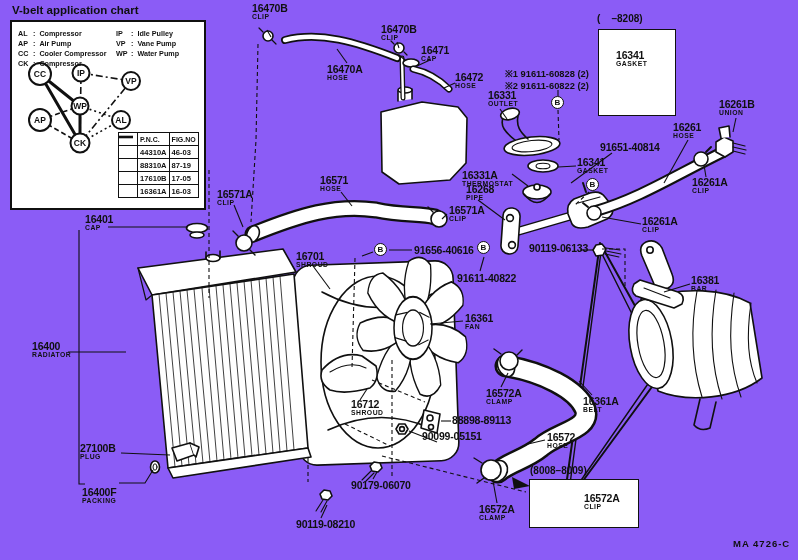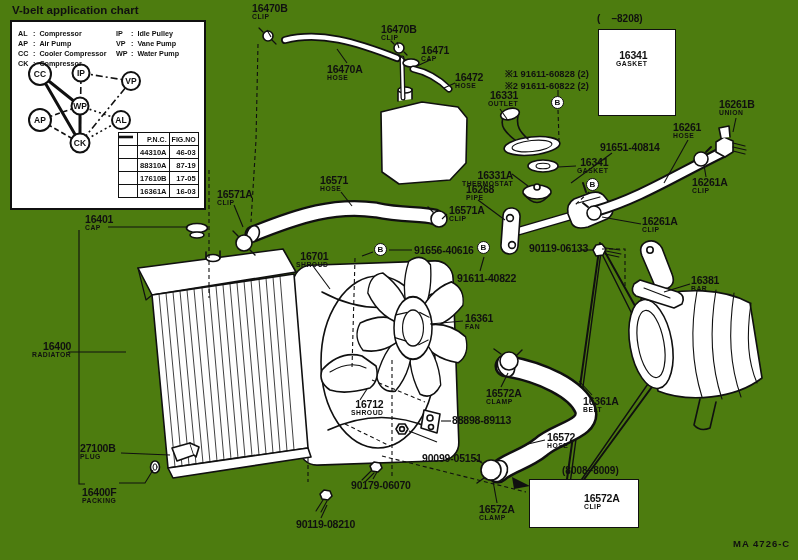--- a/index.html
+++ b/index.html
@@ -1,37 +1,37 @@
 <!DOCTYPE html>
 <html><head>
 <meta charset="utf-8">
 <style>
   html,body{margin:0;padding:0;background:#888;}
-  #stage{position:relative;width:798px;height:560px;background:#4d7c0f;overflow:hidden;
+  #stage{position:relative;width:798px;height:560px;background:#8b5cf6;overflow:hidden;
          font-family:"Liberation Sans", sans-serif;color:#101010;}
   #artwork{position:absolute;left:0;top:0;z-index:1;}
   .p{position:absolute;z-index:5;white-space:nowrap;}
-  .pnum{font:bold 10.5px/10px "Liberation Sans", sans-serif;letter-spacing:-0.2px;text-align:right;}
+  .pnum{font:bold 10.5px/10px "Liberation Sans", sans-serif;letter-spacing:-0.2px;}
   .pname{font:bold 6.8px/7px "Liberation Sans", sans-serif;letter-spacing:.5px;}
   .bmark{position:absolute;z-index:5;width:13px;height:13px;border:1.6px solid #101010;border-radius:50%;
          font:bold 8px/12px "Liberation Sans", sans-serif;text-align:center;background:#fff;box-sizing:border-box;}
   .note{position:absolute;z-index:5;font:bold 10px/12.5px "Liberation Sans", sans-serif;white-space:nowrap;}
   .note-ul{border-bottom:1.6px solid #101010;padding-bottom:2px;}
   .smallnote{font:bold 9.3px/11px "Liberation Sans", sans-serif;}
   .pbox{position:absolute;z-index:4;border:1.8px solid #101010;background:#fff;}
   
   #chart{position:absolute;left:10px;top:20px;width:192px;height:186px;border:2px solid #101010;z-index:6;background:#fff;}
   #chart-title{position:absolute;left:12px;top:3px;z-index:7;font:bold 11.5px/14px "Liberation Sans", sans-serif;}
   .leg{position:absolute;font:bold 7.2px/9px "Liberation Sans", sans-serif;white-space:nowrap;z-index:3;}
   .leg-abbr{display:inline-block;width:15px;}
   .leg-colon::before{content:":\00a0\00a0";}
   #chart svg{position:absolute;left:0;top:0;z-index:1;}
   #vtable{position:absolute;left:106px;top:110px;z-index:4;border-collapse:collapse;background:#fff;}
   #vtable td,#vtable th{border:1.2px solid #101010;padding:0 2px;height:12px;
-       font:bold 7.6px/9px "Liberation Sans", sans-serif;text-align:right;white-space:nowrap;}
+       font:bold 7.6px/9px "Liberation Sans", sans-serif;text-align:left;white-space:nowrap;}
   #vtable th{font-size:7px;}
   .lsamp{width:14px;padding:0 1px;}
   #footer{position:absolute;left:733px;top:538px;z-index:5;font:bold 9.5px/11px "Liberation Sans", sans-serif;letter-spacing:1px;}
 </style>
 </head>
 <body>
 
 <div id="stage">
 
   <svg id="artwork" width="798" height="560" viewBox="0 0 798 560">
@@ -360,21 +360,21 @@
         <td>16361A</td>
         <td>16-03</td>
       </tr>
     </tbody>
       </table>
   </div>
 
   <div class="note" style="left:597px;top:13px">(&nbsp;&nbsp;&nbsp;&nbsp;–8208)</div>
   <div class="note smallnote" style="left:505px;top:69px">※1 91611-60828 (2)</div>
   <div class="note smallnote" style="left:505px;top:81px">※2 91611-60822 (2)</div>
-  <div class="note" style="left:562px;top:465px">(8008–8009)</div>
+  <div class="note" style="left:530px;top:465px">(8008–8009)</div>
 
   <div class="pbox" style="left:598px;top:29px;width:76px;height:85px"></div>
   <div class="pbox" style="left:529px;top:479px;width:108px;height:47px"></div>
 
   <div class="bmark" style="left:551px;top:96px">B</div>
   <div class="bmark" style="left:586px;top:178px">B</div>
   <div class="bmark" style="left:374px;top:243px">B</div>
   <div class="bmark" style="left:477px;top:241px">B</div>
 
   <div class="p" style="left:252px;top:3px">
@@ -485,21 +485,21 @@
       <div class="pnum">16572A</div>
       <div class="pname">CLAMP</div>
     </div>
   <div class="p" style="left:351px;top:399px">
       <div class="pnum">16712</div>
       <div class="pname">SHROUD</div>
     </div>
   <div class="p" style="left:452px;top:415px">
       <div class="pnum">88898-89113</div>
     </div>
-  <div class="p" style="left:422px;top:453px">
+  <div class="p" style="left:422px;top:431px">
       <div class="pnum">90099-05151</div>
     </div>
   <div class="p" style="left:547px;top:432px">
       <div class="pnum">16572</div>
       <div class="pname">HOSE</div>
     </div>
   <div class="p" style="left:584px;top:493px">
       <div class="pnum">16572A</div>
       <div class="pname">CLIP</div>
     </div>

